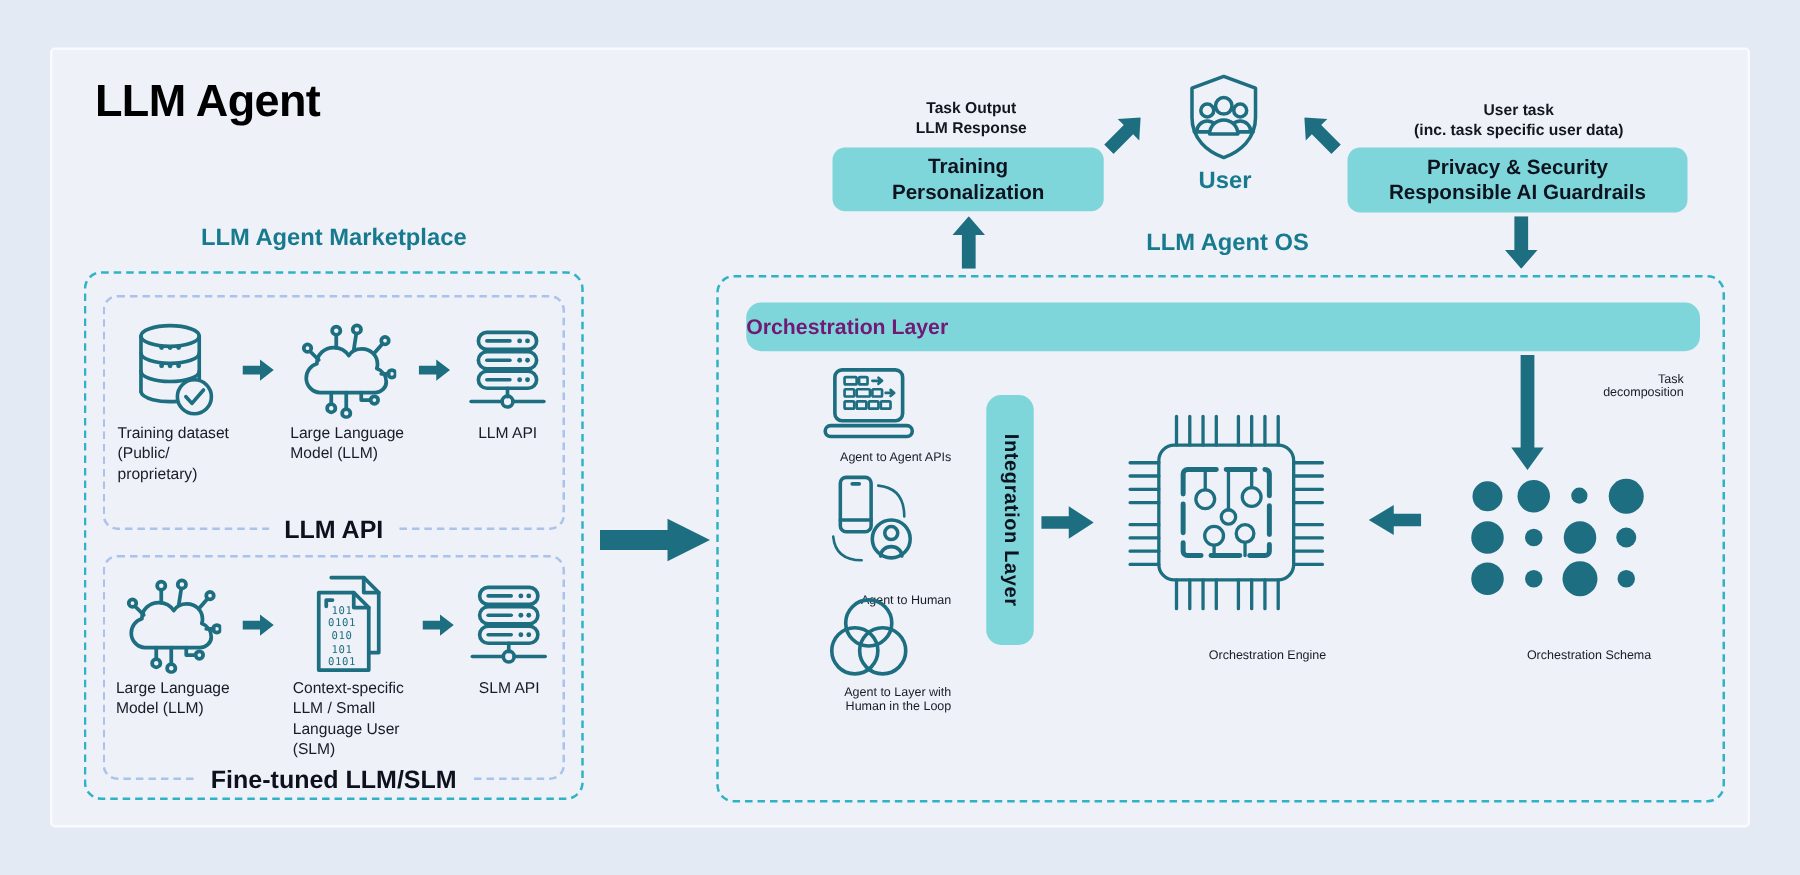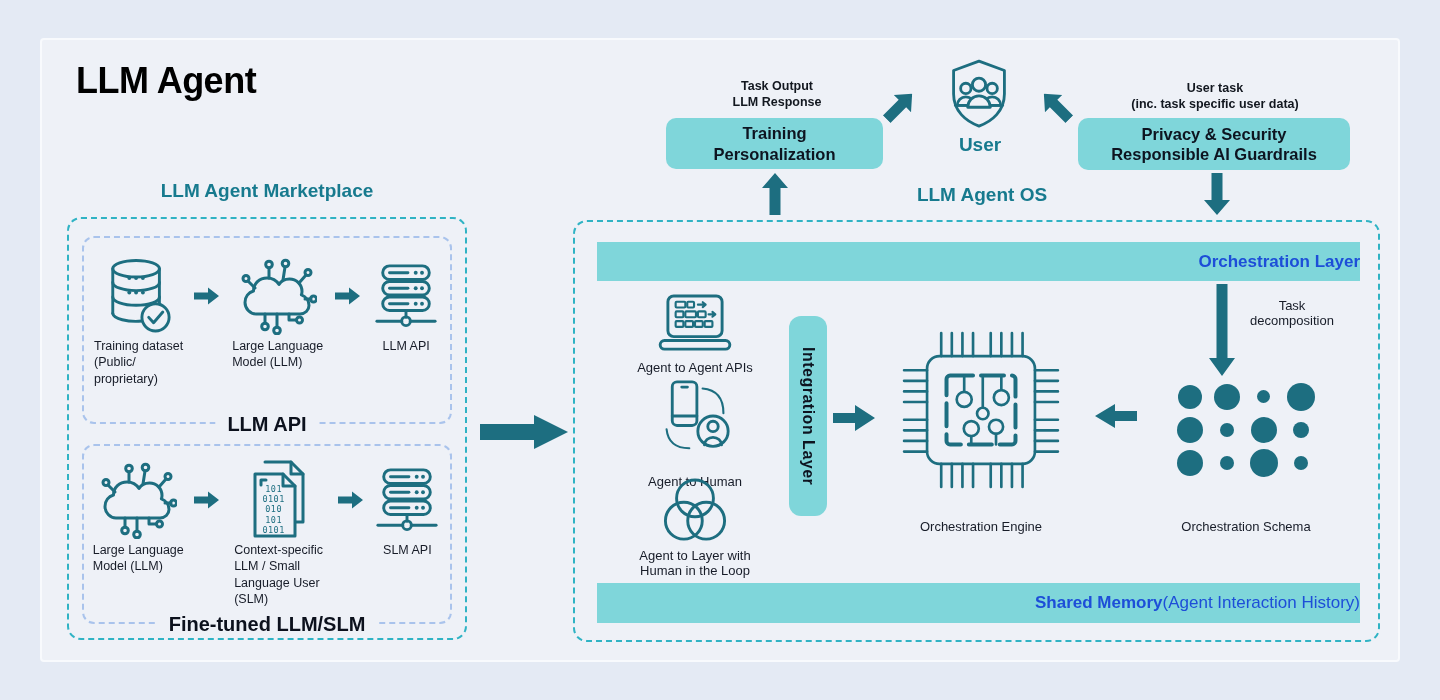--- a/index.html
+++ b/index.html
@@ -16,32 +16,32 @@
   .title{font-size:36px;font-weight:800;letter-spacing:-0.5px;color:#000000}
   .teal-h{color:var(--teal-text);font-weight:800;font-size:19px;text-align:center}
   .pre{white-space:pre-line}
   
   .mp-box,.os-box{border:2px dashed var(--dash-teal);border-radius:14px}
   .inner-box{position:absolute;border:2px dashed var(--dash-blue);border-radius:12px}
   .box-title{position:absolute;bottom:-14px;left:50%;transform:translateX(-50%);
              background:var(--card-bg);padding:0 12px;font-size:20px;font-weight:800;
              white-space:nowrap;color:#0c111d}
   
-  .banner{background:var(--teal-fill);border-radius:0;display:flex;align-items:center;
-          justify-content:flex-end;font-size:17px;font-weight:700;color:#1d4ed8}
+  .banner{background:var(--teal-fill);border-radius:12px;display:flex;align-items:center;
+          justify-content:flex-start;font-size:17px;font-weight:700;color:#701a75}
   .tealbox{background:var(--teal-fill);border-radius:10px;display:flex;align-items:center;
           justify-content:center;font-size:16.5px;font-weight:700;text-align:center;
           line-height:1.22;color:#0d1420}
   .vband{background:var(--teal-fill);border-radius:12px;display:flex;align-items:center;
          justify-content:center}
   .vband span{writing-mode:vertical-rl;font-size:16px;font-weight:700;color:#0d1420;letter-spacing:.5px}
   
   .lbl{font-size:12.5px;line-height:1.3;text-align:left;color:#171c28}
   .small-b{font-size:12.5px;font-weight:700;line-height:1.3;text-align:center;color:#12171f}
-  .cap{font-size:13px;text-align:center;color:#171c28}
+  .cap{font-size:10px;text-align:right;color:#171c28}
   
   .mrow{display:flex;justify-content:center;align-items:flex-start;padding-top:16px}
   .cell{display:flex;flex-direction:column;align-items:center}
   .ich{height:84px;display:flex;align-items:center;justify-content:center;position:relative}
   .sarr{height:84px;display:flex;align-items:center;margin:0 1px}
   
   .dicon *{stroke:var(--teal-dark);fill:none;stroke-width:3;stroke-linecap:round;stroke-linejoin:round}
   .dicon .f{fill:var(--teal-dark);stroke:none}
   .dicon .bg{fill:var(--card-bg)}
   .dicon .thin{stroke-width:2.2}
@@ -438,20 +438,16 @@
             <div class="dot-cell">
               <div class="dot" style="width: 28px; height: 28px;"></div>
             </div>
             <div class="dot-cell">
               <div class="dot" style="width: 14px; height: 14px;"></div>
             </div>
           </div>
         </div>
     <div class="cap abs" style="left:596px;top:297px;width:150px">Orchestration Schema</div>
 
-    <div class="banner abs" style="left:22px;top:361px;width:763px;height:40px">
-      <span>Shared Memory</span>
-          <span style="font-weight:400"> (Agent Interaction History)</span>
-    </div>
   </div>
 
 </div>
 </div>
 
 </body></html>

